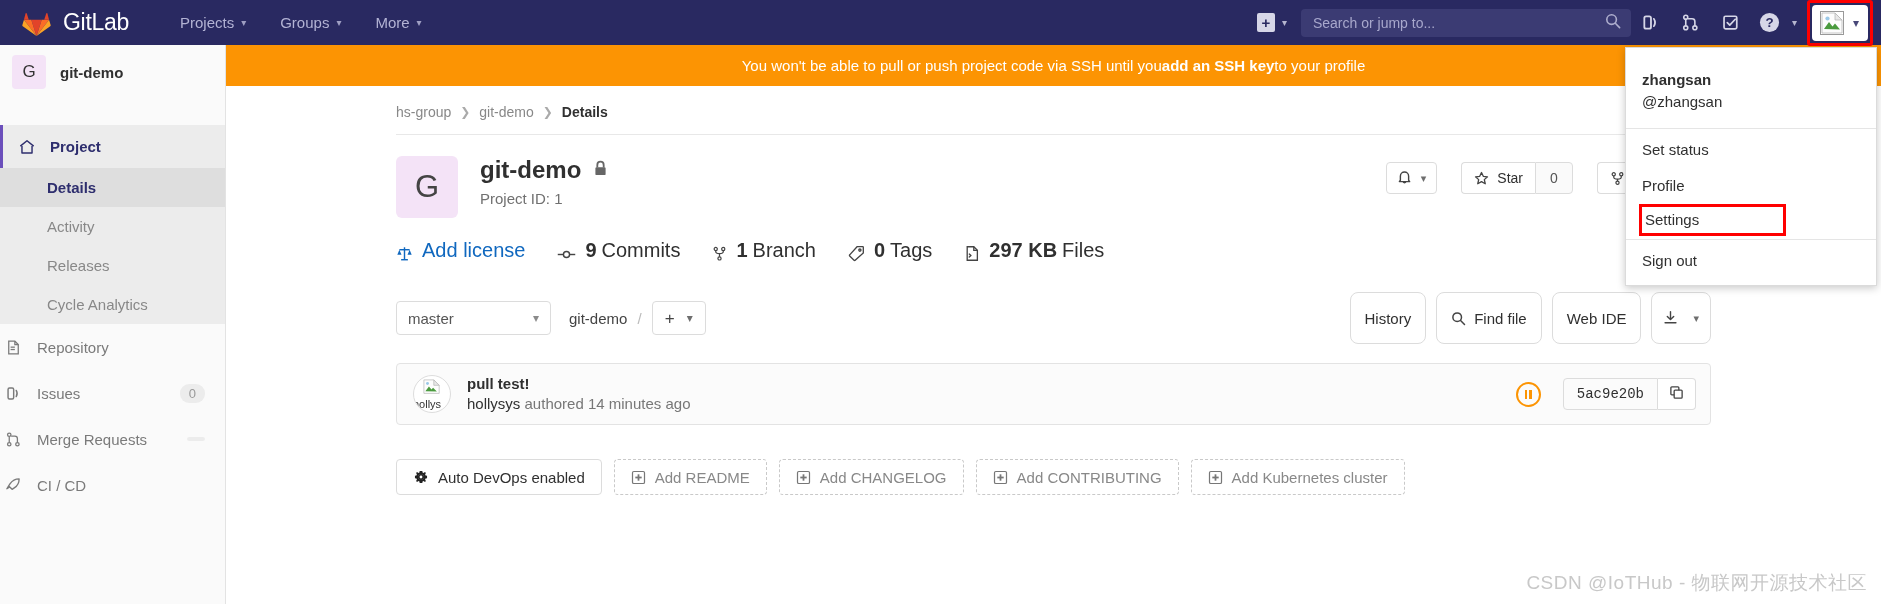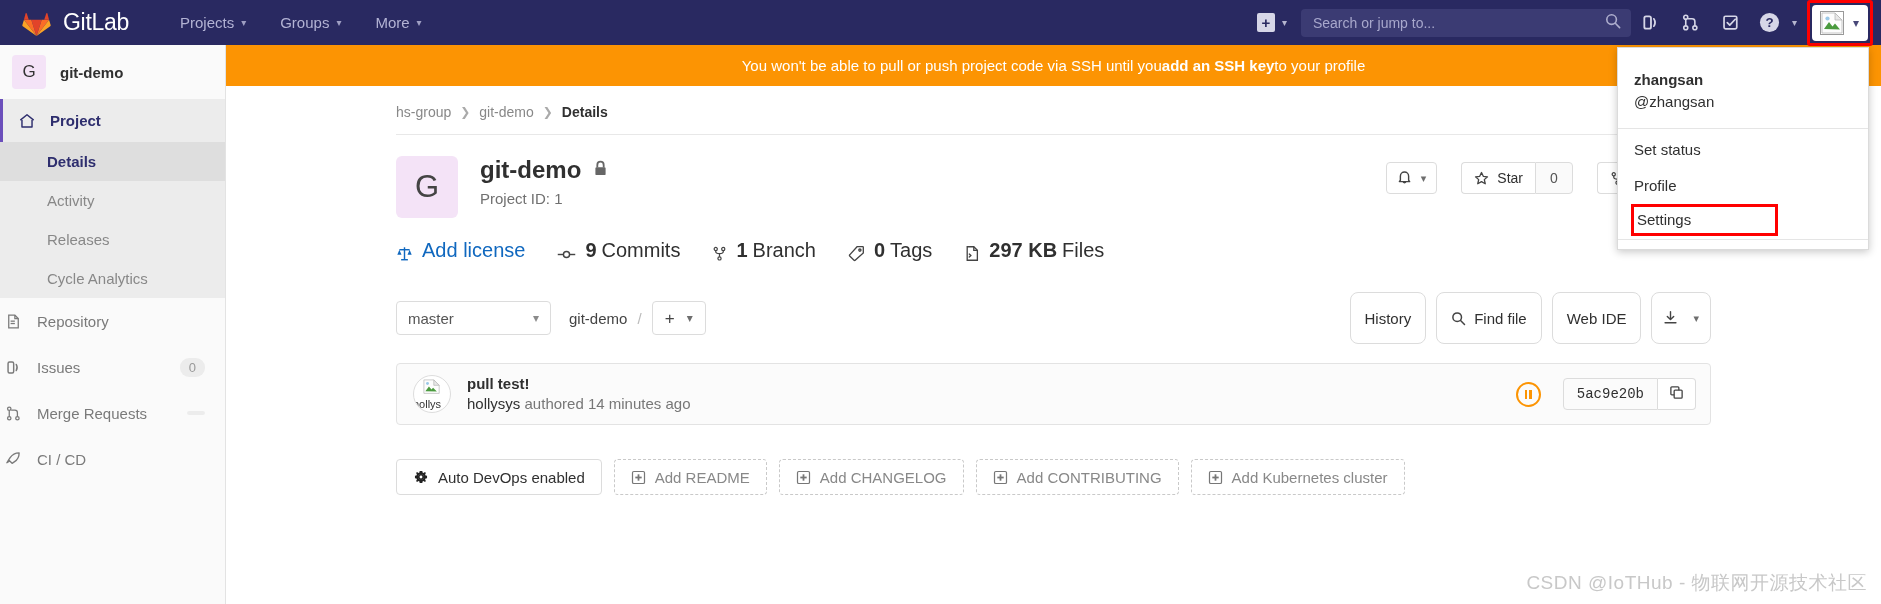--- a/index.html
+++ b/index.html
@@ -61,21 +61,21 @@
     display: flex; align-items: center; padding: 0 9px 0 8px; cursor: pointer;
   }
   .broken-img {
     width: 24px; height: 24px; border: 1px solid #999; background: #fff;
     position: relative; overflow: hidden;
   }
   .avatar-btn .caret { color: #292961; font-size: 12px; margin-left: 9px; }
 
   
   .user-dropdown {
-    position: absolute; top: 47px; right: 12px; width: 252px;
+    position: absolute; top: 47px; right: 4px; width: 252px;
     background: #fff; border: 1px solid #dbdbdb;
     box-shadow: 0 2px 8px rgba(0,0,0,.22);
     z-index: 60; padding: 8px 0 6px 0;
   }
   .dd-head { padding: 13px 16px 12px 16px; }
   .dd-name { font-size: 15px; font-weight: bold; color: #303030; line-height: 1.45; }
   .dd-handle { font-size: 15px; color: #303030; line-height: 1.45; }
   .dd-sep { height: 1px; background: #e5e5e5; margin: 3px 0; }
   .dd-item {
     padding: 9px 16px; font-size: 15px; color: #303030; cursor: pointer; line-height: 1.2;
@@ -93,21 +93,21 @@
   .proj-avatar {
     width: 34px; height: 34px; background: #f4e3f7; border-radius: 4px;
     display: flex; align-items: center; justify-content: center;
     color: #333; font-size: 17px; margin-right: 14px;
   }
   .proj-name { font-size: 15px; font-weight: bold; color: #303030; }
   .side-group { background: #ececec; }
   .side-top {
     display: flex; align-items: center; height: 43px; padding: 0 0 0 18px;
     color: #2e2e6e; font-size: 15px; font-weight: bold; cursor: pointer;
-    border-left: 3px solid #6b4fbb; padding-left: 15px;
+    border-left: 3px solid #6b4fbb; padding-left: 15px; margin-top: 26px;
   }
   .side-top .sic { margin-right: 14px; display: flex; }
   .sub-item {
     height: 39px; display: flex; align-items: center; padding-left: 47px;
     font-size: 15px; color: #888; cursor: pointer;
   }
   .sub-item.active {
     background: #dedede; color: #2e2e6e; font-weight: bold;
   }
   .side-item {
@@ -361,20 +361,21 @@
   <div class="user-dropdown">
     <div class="dd-head">
       <div class="dd-name">zhangsan</div>
       <div class="dd-handle">@zhangsan</div>
     </div>
     <div class="dd-sep"></div>
     <div class="dd-item">Set status</div>
     <div class="dd-item">Profile</div>
     <div class="dd-item highlight">Settings</div>
     <div class="dd-sep"></div>
+    <div class="dd-item">Sign out</div>
   </div>
 
   <div class="sidebar">
     <div class="proj-head">
       <div class="proj-avatar">G</div>
       <div class="proj-name">git-demo</div>
     </div>
 
     <div class="side-group">
       <div class="side-top">

